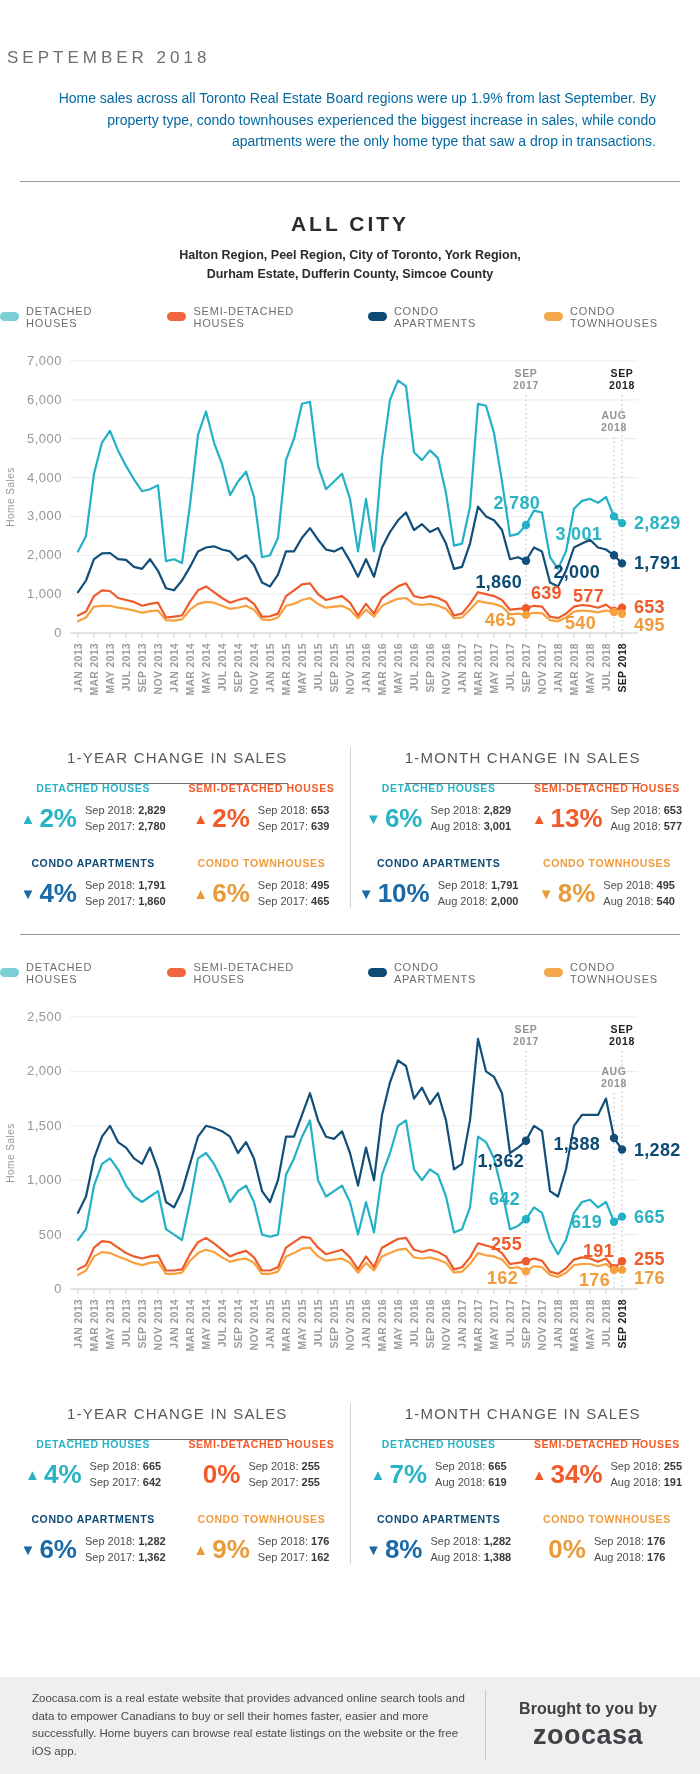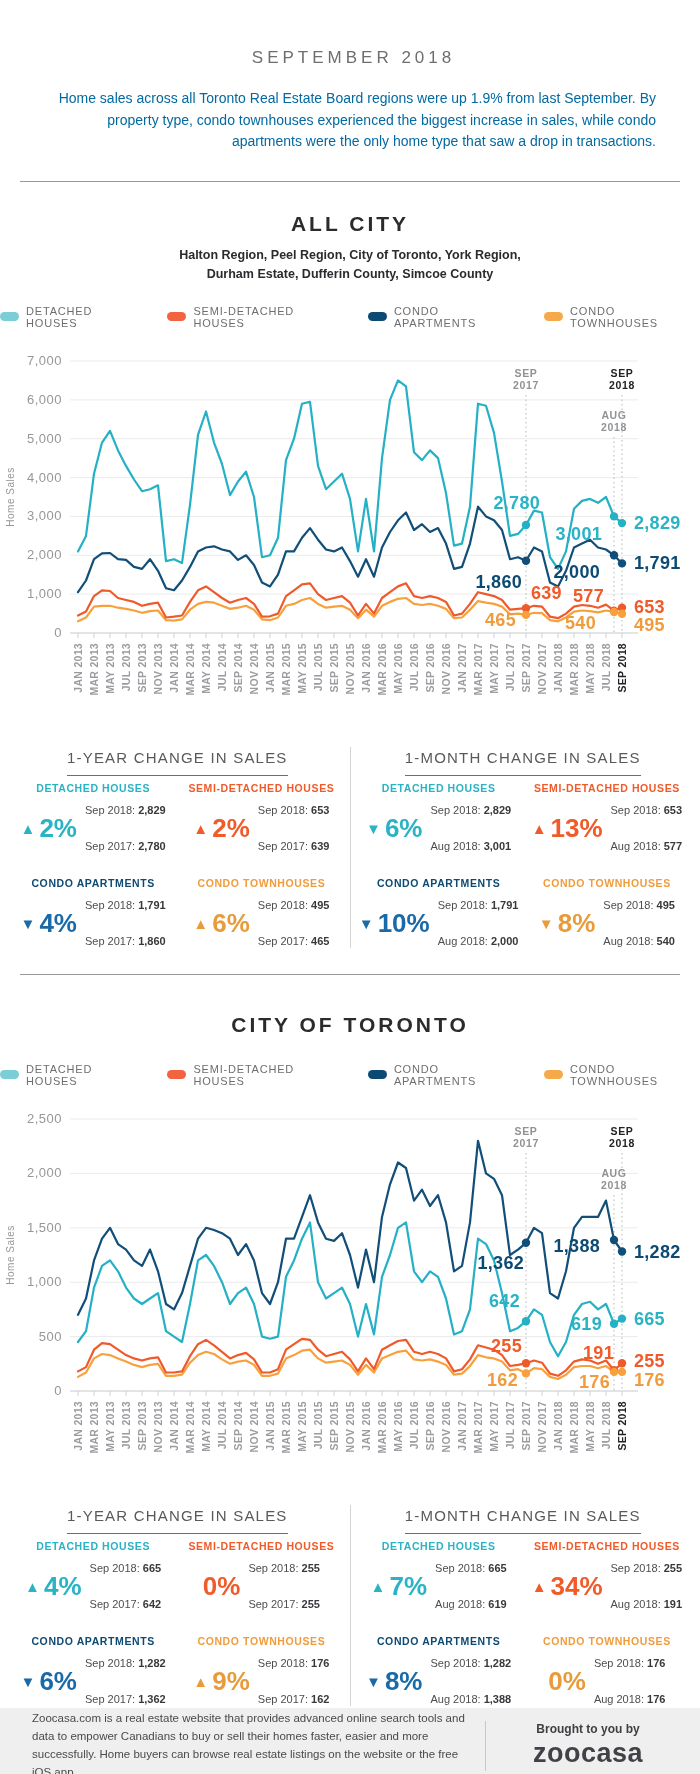--- a/index.html
+++ b/index.html
@@ -1,55 +1,55 @@
 <!DOCTYPE html>
 <html><head>
 <meta charset="utf-8">
 <style>
   html,body{margin:0;padding:0;background:#fff;}
   .page{width:700px;height:1774px;margin:0 auto;background:#fff;display:flex;flex-direction:column;
         font-family:"Liberation Sans",sans-serif;color:#2b2a2e;box-sizing:border-box;padding-top:26px;}
   h1{font-size:29px;font-weight:700;text-align:center;margin:0;color:#28262b;letter-spacing:0.2px;}
-  .date{font-size:17px;letter-spacing:4px;color:#6d6e71;text-align:center;margin-top:22px;margin-left:7px;}
+  .date{font-size:17px;letter-spacing:4px;color:#6d6e71;text-align:left;margin-top:22px;margin-left:7px;}
   .intro{font-size:14px;line-height:1.55;color:#0369a1;text-align:right;width:612px;margin:20px auto 4px;}
   .rule{border:none;border-top:1px solid #97999b;width:660px;margin:24px auto 0;}
   h2{font-size:21px;font-weight:600;letter-spacing:3px;text-align:center;color:#2b2a2e;margin:30px 0 0;}
   .regions{font-size:12.5px;font-weight:700;line-height:1.55;text-align:center;color:#2b2a2e;margin:10px 0 0;}
   .legend{display:flex;justify-content:center;gap:26px;margin-top:20px;}
   .legend-item{display:flex;align-items:center;gap:7px;}
   .legend-item .swatch{width:20px;height:9px;border-radius:5px;display:inline-block;}
   .legend-item span:last-child{font-size:11px;letter-spacing:0.8px;color:#6d6e71;font-weight:500;}
   svg.chart{display:block;margin:2px auto 0;}
   .ytick{font:13px "Liberation Sans",sans-serif;fill:#95979a;letter-spacing:0.5px;}
   .ylabel{font:10px "Liberation Sans",sans-serif;fill:#95979a;letter-spacing:0.5px;}
   .xtick{font:700 10.5px "Liberation Sans",sans-serif;fill:#9a9ca0;letter-spacing:0.3px;}
   .xtick.last{fill:#232125;}
   .marker-label{font:700 10.5px "Liberation Sans",sans-serif;fill:#909295;letter-spacing:0.6px;}
   .marker-label.bold{fill:#232125;}
   .vlabel{font:700 18px "Liberation Sans",sans-serif;letter-spacing:0.3px;}
   .stats-row{display:flex;width:690px;margin:12px auto 0;}
   .stats-panel{flex:1;padding:0 6px;}
   .stats-panel h3{text-align:center;font-size:15px;font-weight:500;color:#58595b;letter-spacing:1.2px;margin:4px 0 16px;}
-  .stats-panel h3 span{border-bottom:1px solid #6d6e71;padding-bottom:9px;}
+  .stats-panel h3 span{border-bottom:1px solid #6d6e71;padding-bottom:17px;}
   .stats-grid{display:grid;grid-template-columns:1fr 1fr;row-gap:22px;column-gap:4px;}
   .stat{text-align:center;}
   .stat-label{font-size:10.5px;font-weight:700;letter-spacing:0.6px;margin-bottom:8px;}
   .stat-body{display:flex;align-items:center;justify-content:center;gap:8px;}
   .stat-pct{font-size:26px;font-weight:700;display:flex;align-items:center;gap:4px;white-space:nowrap;}
   .stat-pct .arrow{font-size:15px;}
-  .stat-lines{display:flex;flex-direction:column;text-align:left;font-size:11px;color:#4d4d4f;line-height:1.5;gap:20px;}
+  .stat-lines{display:flex;flex-direction:column;text-align:left;font-size:11px;color:#4d4d4f;line-height:1.5;}
   .stat-lines b{color:#39383c;}
   .panel-divider{width:1px;background:#d1d3d4;margin:2px 0;}
   .source{font-style:italic;font-size:12.5px;color:#808285;text-align:center;margin:26px 0 18px;}
   .footer{margin-top:auto;background:#efefef;display:flex;align-items:center;gap:18px;
           padding:13px 28px 13px 32px;box-sizing:border-box;min-height:76px;}
   .footer-text{flex:1;font-size:11.5px;line-height:1.55;color:#4a4a4c;font-weight:500;}
   .footer-divider{width:1px;align-self:stretch;background:#c8c8c8;}
   .footer-right{width:168px;text-align:center;}
-  .brought{font-size:12px;font-weight:700;color:#3f3f44;}
+  .brought{font-size:16px;font-weight:700;color:#3f3f44;}
   .logo{font-size:27px;font-weight:700;letter-spacing:0.5px;color:#414147;margin-top:2px;}
 </style>
 </head>
 <body>
 
 <div class="page">
 
   <div class="date">SEPTEMBER 2018</div>
   <p class="intro">Home sales across all Toronto Real Estate Board regions were up 1.9% from last September. By property type, condo townhouses experienced the biggest increase in sales, while condo apartments were the only home type that saw a drop in transactions.</p>
 
@@ -317,21 +317,20 @@
               </div>
             </div>
           </div>
         </div>
       </div>
   </section>
 
   <hr class="rule">
 
   <section>
-    <h2 style="margin-top:38px;">CITY OF TORONTO</h2>
     <div class="legend" id="legend1" style="margin-top:26px;">
         <div class="legend-item">
           <span class="swatch" style="background: rgb(123, 205, 214);"></span>
           <span>DETACHED HOUSES</span>
         </div>
         <div class="legend-item">
           <span class="swatch" style="background: rgb(242, 99, 63);"></span>
           <span>SEMI-DETACHED HOUSES</span>
         </div>
         <div class="legend-item">

